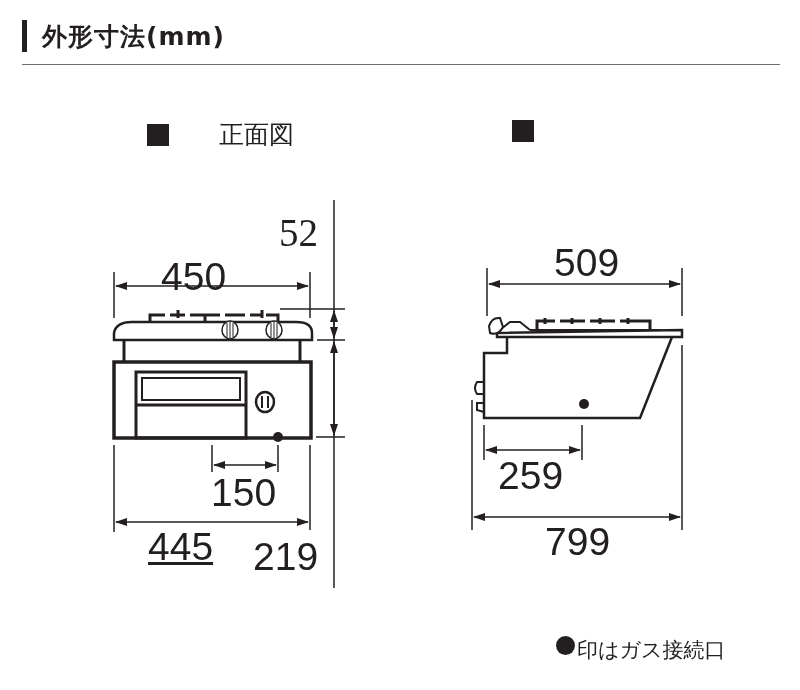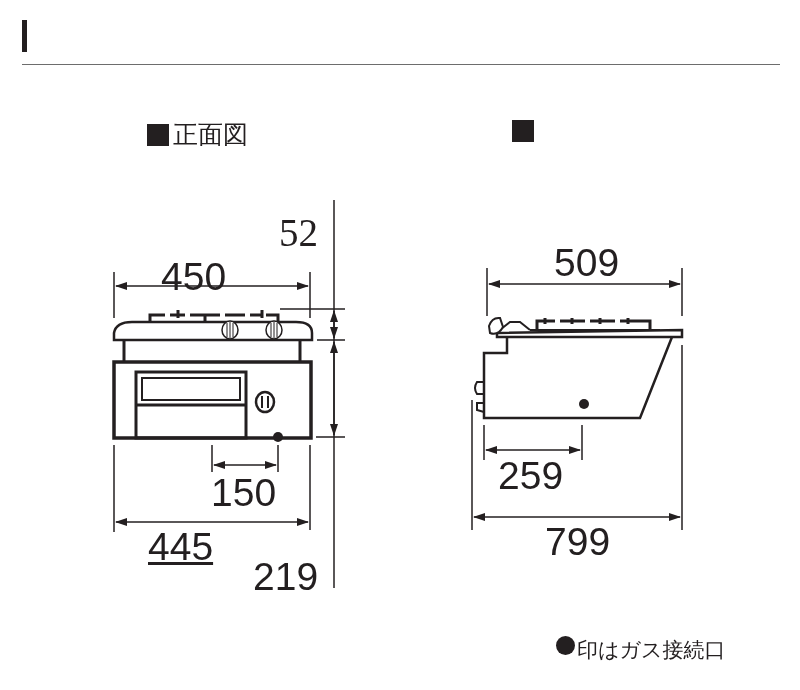--- a/index.html
+++ b/index.html
@@ -41,20 +41,21 @@
       width: 758px;
       height: 1px;
       background: #6d6d6d;
     }
     .view-title {
       position: absolute;
       font-size: 25px;
       display: flex;
       align-items: center;
       white-space: nowrap;
+      gap: 46px;
     }
     .view-title .sq {
       display: inline-block;
       width: 22px;
       height: 22px;
       background: #231f20;
       margin-right: 4px;
     }
     .front-title { left: 147px; top: 118px; }
     .side-title  { left: 512px; top: 120px; }
@@ -85,20 +86,21 @@
       border-radius: 50%;
       background: #231f20;
       margin-right: 2px;
     }
   </style>
 </head>
 <body>
 
 <div class="header">
   <div class="header-bar"></div>
+  <div class="header-title">外形寸法(mm)</div>
 </div>
 <div class="header-rule"></div>
 
 <div class="view-title front-title">
   <span class="sq"></span>
   <span>正面図</span>
 </div>
 
 <div class="view-title side-title">
   <span class="sq"></span>
@@ -203,21 +205,21 @@
     <line x1="472" y1="400" x2="472" y2="530"></line>
     <line x1="682" y1="345" x2="682" y2="530"></line>
     <line x1="474" y1="517" x2="680" y2="517" marker-start="url(#arrs)" marker-end="url(#arr)"></line>
   </g>
 </svg>
 
 <div class="dim" style="left:161px; top:245px;margin-top:12px;">450</div>
 <div class="dim" style="left:279px; top:213px;font-family:Liberation Serif, serif;">52</div>
 <div class="dim" style="left:211px; top:473px;">150</div>
 <div class="dim" style="left:148px; top:527px;text-decoration:underline;">445</div>
-<div class="dim" style="left:253px; top:537px;margin-top:20px;">219</div>
+<div class="dim" style="left:253px; top:537px;">219</div>
 
 <div class="dim" style="left:554px; top:243px;">509</div>
 <div class="dim" style="left:498px; top:456px;">259</div>
 <div class="dim" style="left:545px; top:522px;">799</div>
 
 <div class="legend">
   <span class="dot"></span>
   <span>印はガス接続口</span>
 </div>
 

